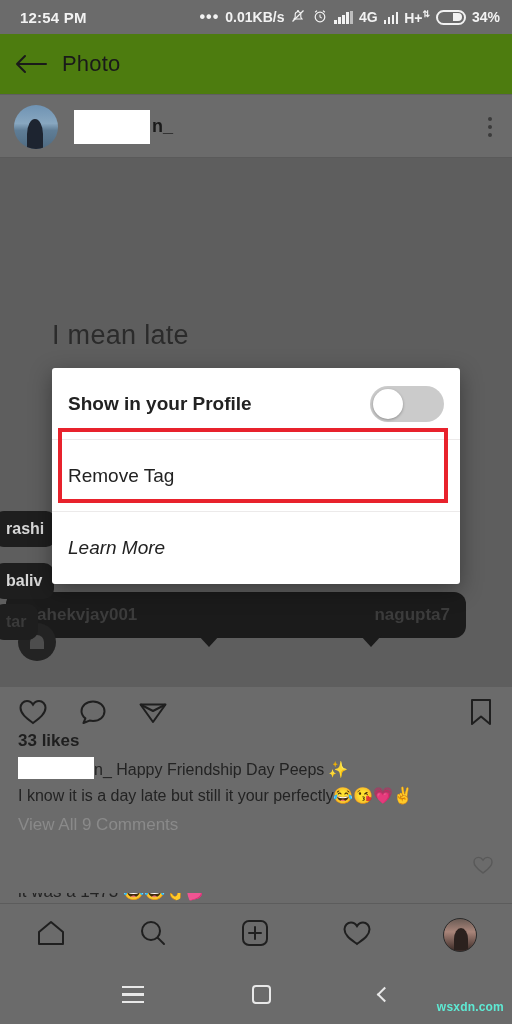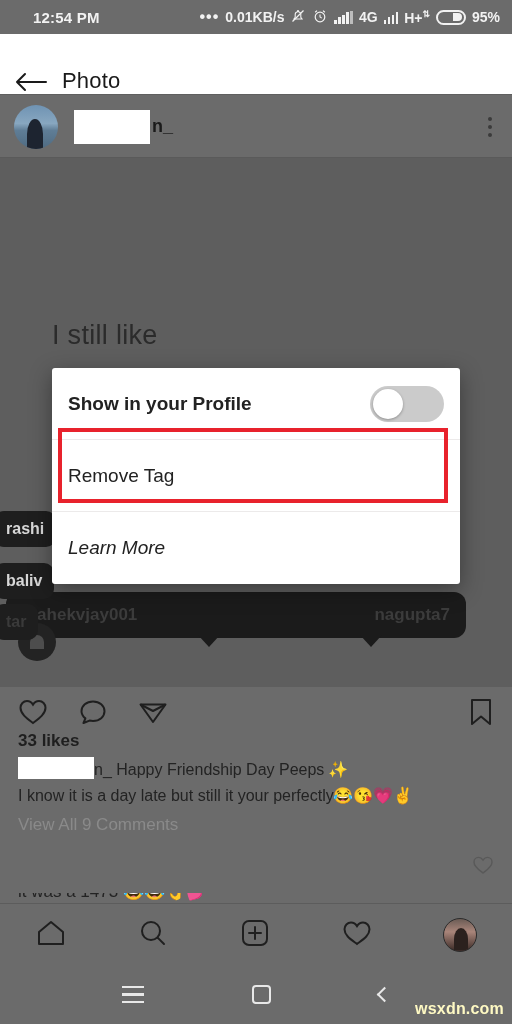--- a/index.html
+++ b/index.html
@@ -18,21 +18,21 @@
   
   .statusbar {
     position: absolute; top: 0; left: 0;
     width: 512px; height: 34px;
     display: flex; align-items: center;
     padding: 0 12px;
     color: #f2f2f2;
     font-size: 15px; font-weight: bold;
     background: #6b6b6b;
   }
-  .status-clock { margin-left: 21px; letter-spacing: .2px; }
+  .status-clock { margin-left: 8px; letter-spacing: .2px; }
   .status-right {
     margin-left: auto;
     display: flex; align-items: center; gap: 6px;
     font-size: 14px; font-weight: bold;
   }
   .dots { letter-spacing: 1px; font-size: 16px; }
   .sig { display: inline-flex; align-items: flex-end; gap: 1.5px; height: 13px; }
   .sig i { display: block; width: 2.5px; background: #f2f2f2; }
   .sig i:nth-child(1) { height: 4px; }
   .sig i:nth-child(2) { height: 6.5px; }
@@ -48,22 +48,22 @@
     content: ""; position: absolute;
     right: 1.5px; top: 1.5px; bottom: 1.5px; width: 9px;
     background: #f2f2f2; border-radius: 0 5px 5px 0;
   }
   .tiny-sup { font-size: 9px; vertical-align: super; }
 
   
   .appbar {
     position: absolute; top: 34px; left: 0;
     width: 512px; height: 61px;
-    display: flex; align-items: flex-end;
-    background: #ffffff;
+    display: flex; align-items: center;
+    background: #4d7c0f;
     border-bottom: 1px solid #5f5f5f;
   }
   .back-arrow { width: 62px; display: flex; justify-content: center; }
   .appbar-title {
     font-size: 22px; color: #1a1a1a; font-weight: 500;
     letter-spacing: .2px;
   }
 
   
   .post-header {
@@ -264,21 +264,21 @@
     border: 2.5px solid #e8e8e8; border-radius: 4px;
   }
   .sys-back {
     width: 11px; height: 11px;
     border-left: 2.5px solid #e8e8e8;
     border-bottom: 2.5px solid #e8e8e8;
     transform: rotate(45deg);
   }
   .watermark {
     position: absolute; right: 8px; top: 1000px;
-    font-size: 16px; color: #fef9c3; font-weight: bold;
+    font-size: 12px; color: #5eead4; font-weight: bold;
     letter-spacing: .2px;
   }
 </style>
 </head>
 <body>
 
 <div class="screen">
 
   <div class="statusbar">
     <span class="status-clock">12:54 PM</span>
@@ -307,21 +307,21 @@
         </span>
       <span>4G</span>
       <span class="sig">
           <i></i>
           <i></i>
           <i></i>
           <i></i>
         </span>
       <span><span>H+</span><span class="tiny-sup">⇅</span></span>
       <span class="batt"></span>
-      <span>95%</span>
+      <span>34%</span>
     </span>
   </div>
 
   <div class="appbar">
     <span class="back-arrow">
       <svg width="34" height="24" viewBox="0 0 34 24">
         <path d="M32 12H3M11 4 3 12l8 8" fill="none" stroke="#1a1a1a" stroke-width="2" stroke-linecap="round" stroke-linejoin="round"></path>
       </svg>
     </span>
     <span class="appbar-title">Photo</span>
@@ -334,21 +334,21 @@
       <span class="uname-tail">n_</span>
     </span>
     <span class="kebab">
         <span></span>
         <span></span>
         <span></span>
       </span>
   </div>
 
   <div class="photo">
-    <div class="photo-text">I still like</div>
+    <div class="photo-text">I mean late</div>
 
     <div class="tag-wide">
       <span>mahekvjay001</span>
       <span>nagupta7</span>
     </div>
     <div class="notch notch-1"></div>
     <div class="notch notch-2"></div>
     <div class="notch notch-3"></div>
     <div class="tag-avatar"></div>
 

